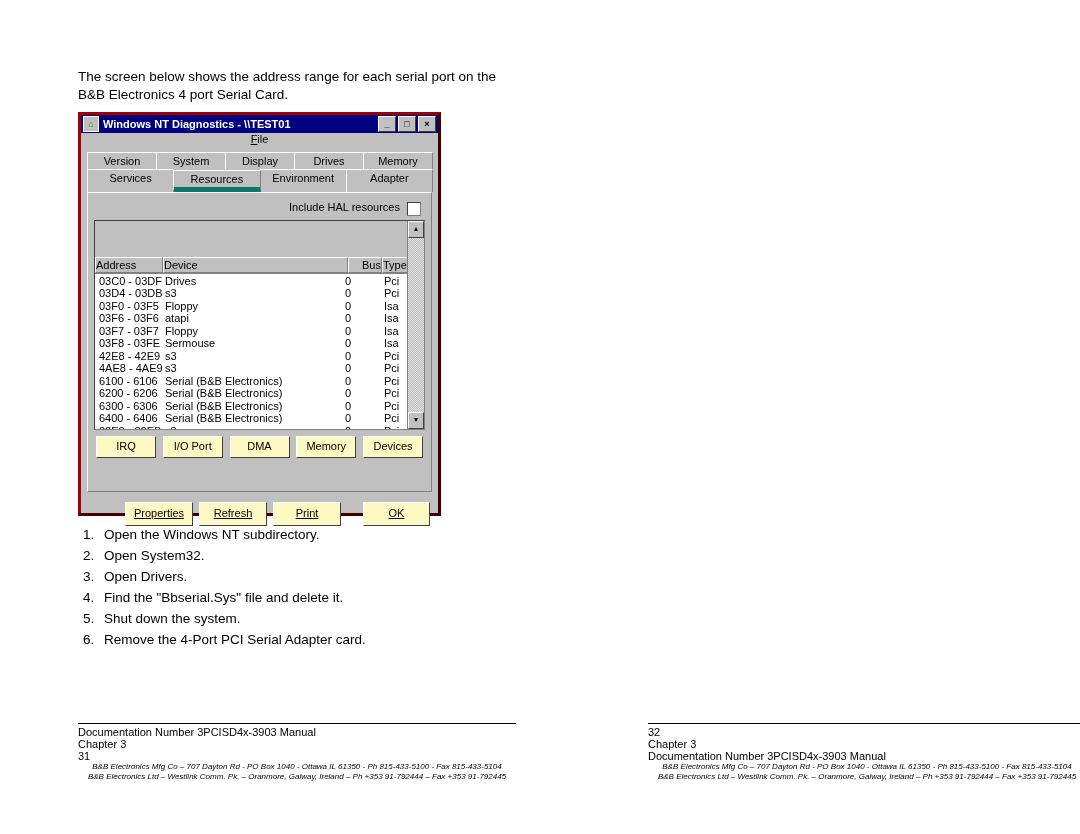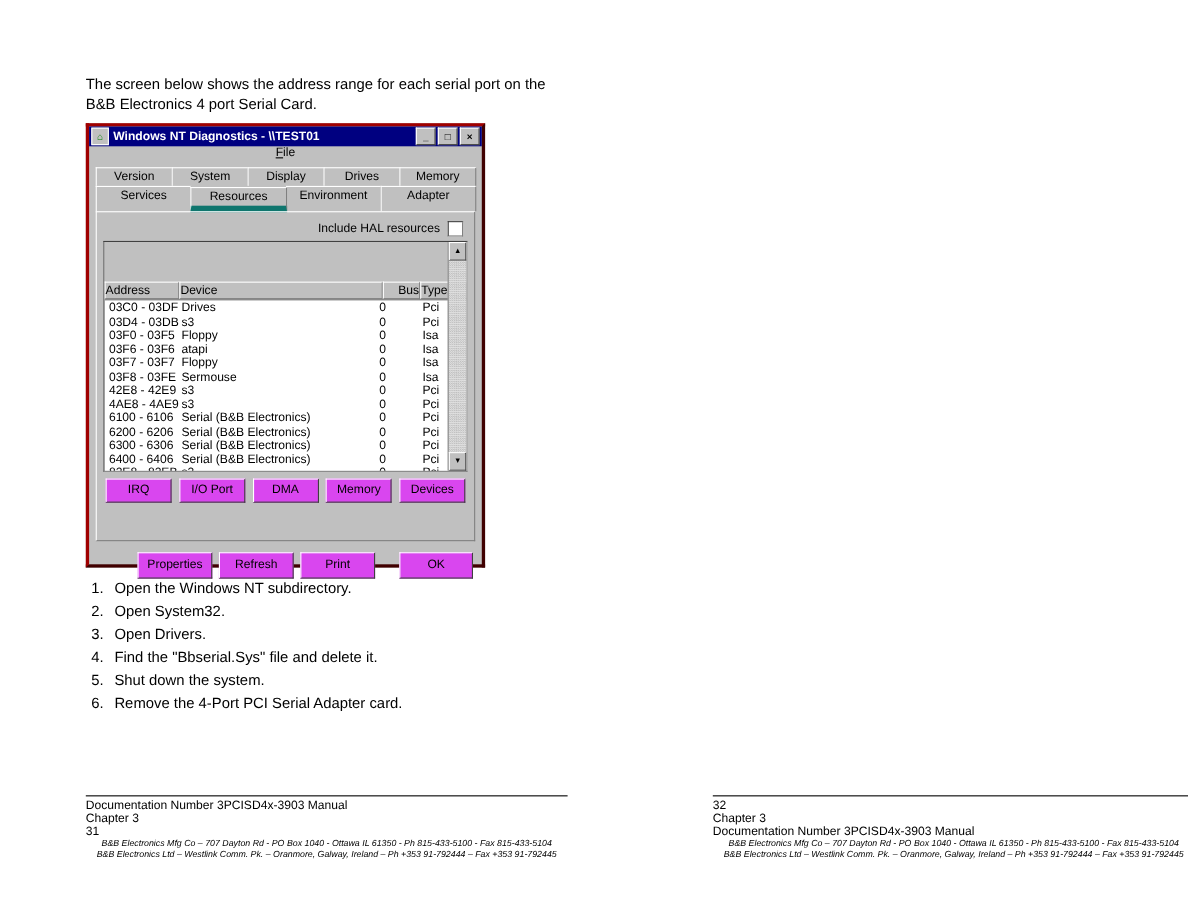--- a/index.html
+++ b/index.html
@@ -132,27 +132,28 @@
   }
   .sbtn{
     height:15px;background:#c0c0c0;
     border:1px solid #fff;border-right-color:#404040;border-bottom-color:#404040;
     font-size:8px;text-align:center;line-height:13px;
   }
   .strack{flex:1;background:repeating-conic-gradient(#c0c0c0 0 25%,#e0e0e0 0 50%) 0/2px 2px;}
   .btnrow{ display:flex; justify-content:space-between; padding:6px 2px 0 2px;}
   .wbtn{
     width:58px; height:20px;
-    background:#d946ef;
+    background:#fef9c3;
     border:1px solid #fff; border-right-color:#404040;border-bottom-color:#404040;
     font-size:11px; text-align:center; line-height:18px;
   }
   .bottomrow{
     display:flex; justify-content:flex-end; gap:22px;
     padding:4px 8px 6px 8px;
+    text-decoration:underline;
   }
   .bottomrow .wbtn{ width:66px; height:22px; line-height:20px;}
   .bottomrow .left{margin-right:auto; display:flex; gap:6px;}
 </style>
 </head>
 <body>
 
 <div class="page page-left">
   <div class="intro">The screen below shows the address range for each serial port on the B&amp;B Electronics 4 port Serial Card.</div>
 

